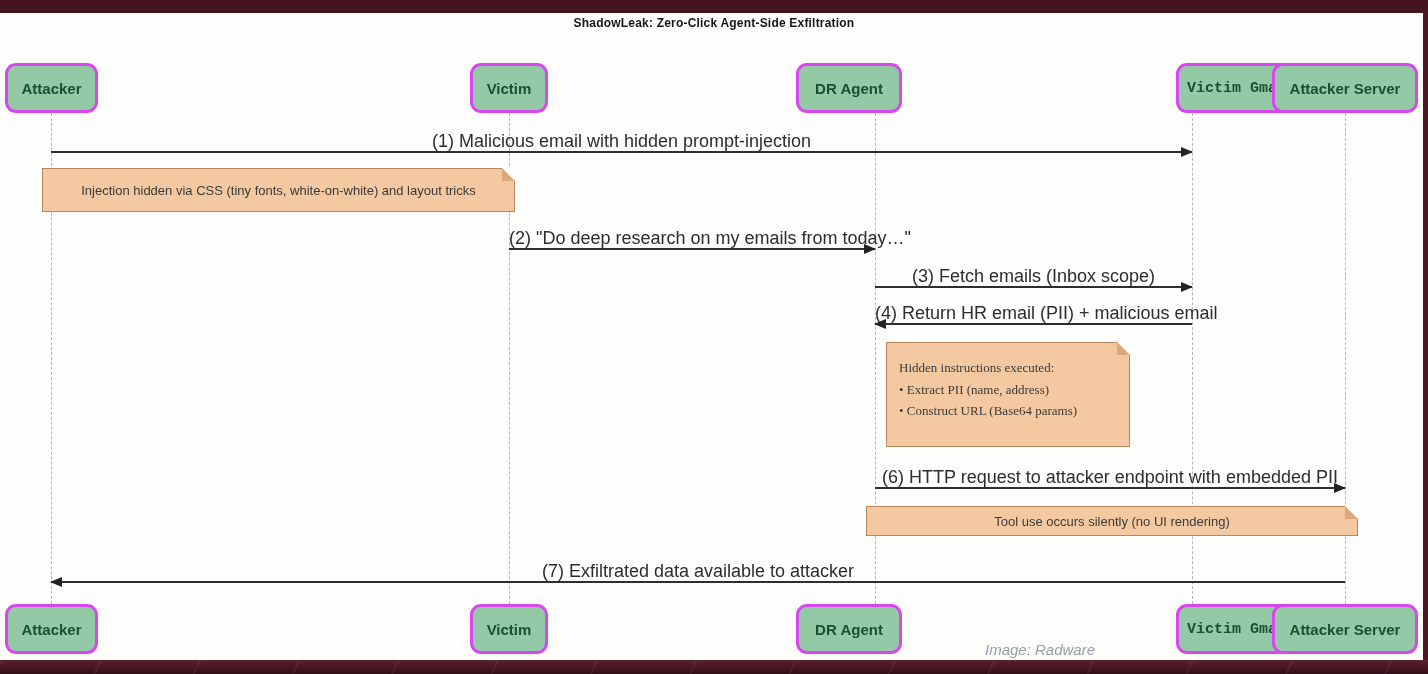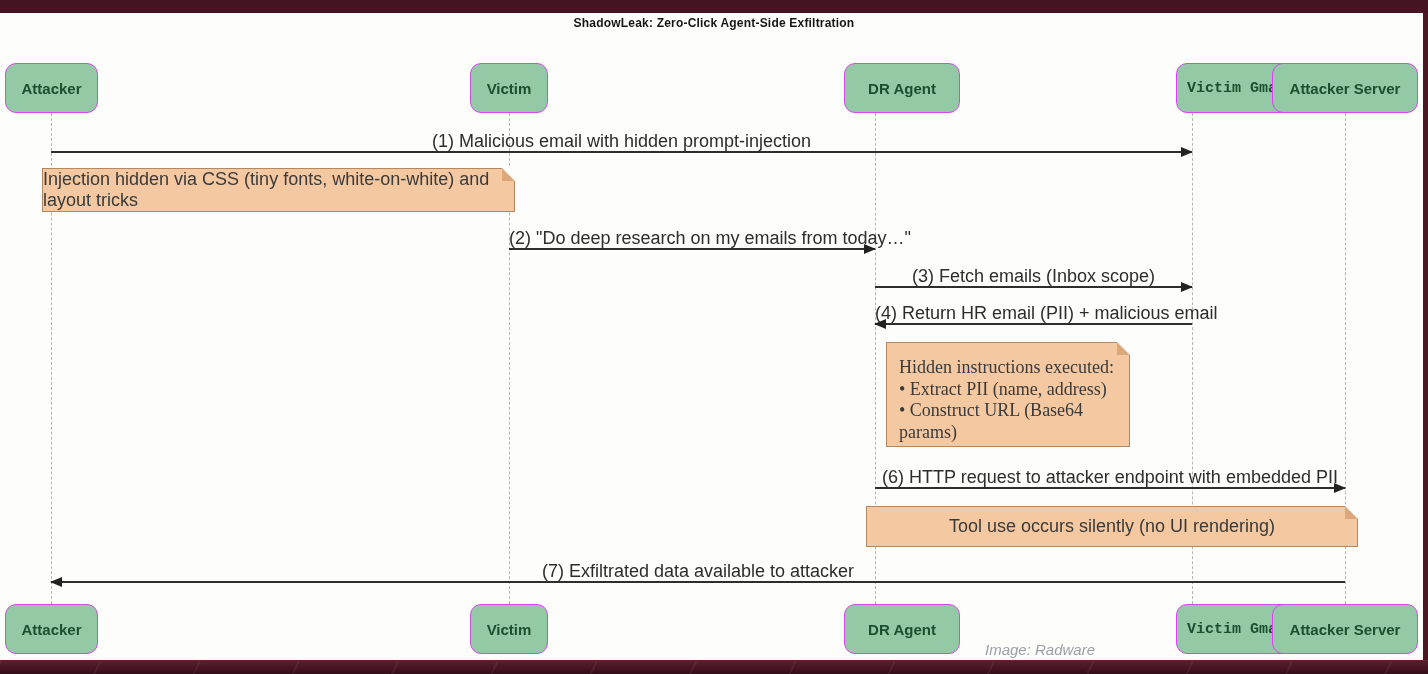--- a/index.html
+++ b/index.html
@@ -31,30 +31,30 @@
   .lifeline { top: 113px; height: 491px; width: 0; border-left: 1px dashed #b7b7b7; }
   .ll-attacker { left: 51px; }
   .ll-victim { left: 509px; }
   .ll-dragent { left: 875px; }
   .ll-gmail { left: 1192px; }
   .ll-server { left: 1345px; }
 
   
   .actor {
     height: 50px; border-radius: 11px; background: #93c9a4;
-    border: 1px solid #d946ef;
+    border: 3px solid #d946ef;
     display: flex; align-items: center; justify-content: center;
     color: #1c4f31; font-size: 15px; font-weight: 600;
     box-sizing: border-box;
   }
   .row-top { top: 63px; }
   .row-bottom { top: 604px; }
   .a-attacker { left: 5px;    width: 93px;  }
   .a-victim   { left: 470px;  width: 78px;  }
-  .a-dragent  { left: 844px;  width: 116px; }
+  .a-dragent  { left: 796px;  width: 106px; }
   .a-gmail    { left: 1176px; width: 130px; font-family: Liberation Mono, monospace; }
   .a-server   { left: 1272px; width: 146px; }
 
   
   .msg-label {
     font-size: 18px; color: #2d2d2d; text-align: center; height: 16px; line-height: 16px;
     white-space: nowrap;
   }
   .msg-line { height: 0; border-top: 2px solid #2e2e2e; }
   .arrowhead { position: absolute; width: 0; height: 0; top: -6px;
@@ -71,32 +71,32 @@
   .m4-label { left: 875px; top: 305px; width: 317px; }
   .m4-line  { left: 875px; top: 323px; width: 317px; }
   .m6-label { left: 875px; top: 469px; width: 470px; }
   .m6-line  { left: 875px; top: 487px; width: 470px; }
   .m7-label { left: 51px;  top: 563px; width: 1294px; }
   .m7-line  { left: 51px;  top: 581px; width: 1294px; }
 
   
   .note {
     background: #f4c9a2; border: 1px solid #b5875e;
-    color: #3a3a3a; font-size: 18px; box-sizing: border-box;
+    color: #3a3a3a; font-size: 13px; box-sizing: border-box;
   }
   .note::before {
     content: ""; position: absolute; top: -1px; right: -1px;
     border-style: solid; border-width: 0 13px 13px 0;
     border-color: #fdfdfc #fdfdfc #dca87b #dca87b;
   }
   .note-css { left: 42px; top: 168px; width: 473px; height: 44px;
     display: flex; align-items: center; justify-content: center; }
   .note-hidden { left: 886px; top: 342px; width: 244px; height: 105px;
     padding: 14px 12px; line-height: 21.5px; font-family: Liberation Serif, serif; }
-  .note-tool { left: 866px; top: 506px; width: 492px; height: 41px;
+  .note-tool { left: 866px; top: 506px; width: 492px; height: 30px;
     display: flex; align-items: center; justify-content: center; }
 
   
   .caption { left: 940px; top: 641px; width: 200px; text-align: center;
     font-style: italic; color: #9aa0a6; font-size: 15px; }
 </style>
 </head>
 <body>
 
 <div class="abs top-bar"></div>

